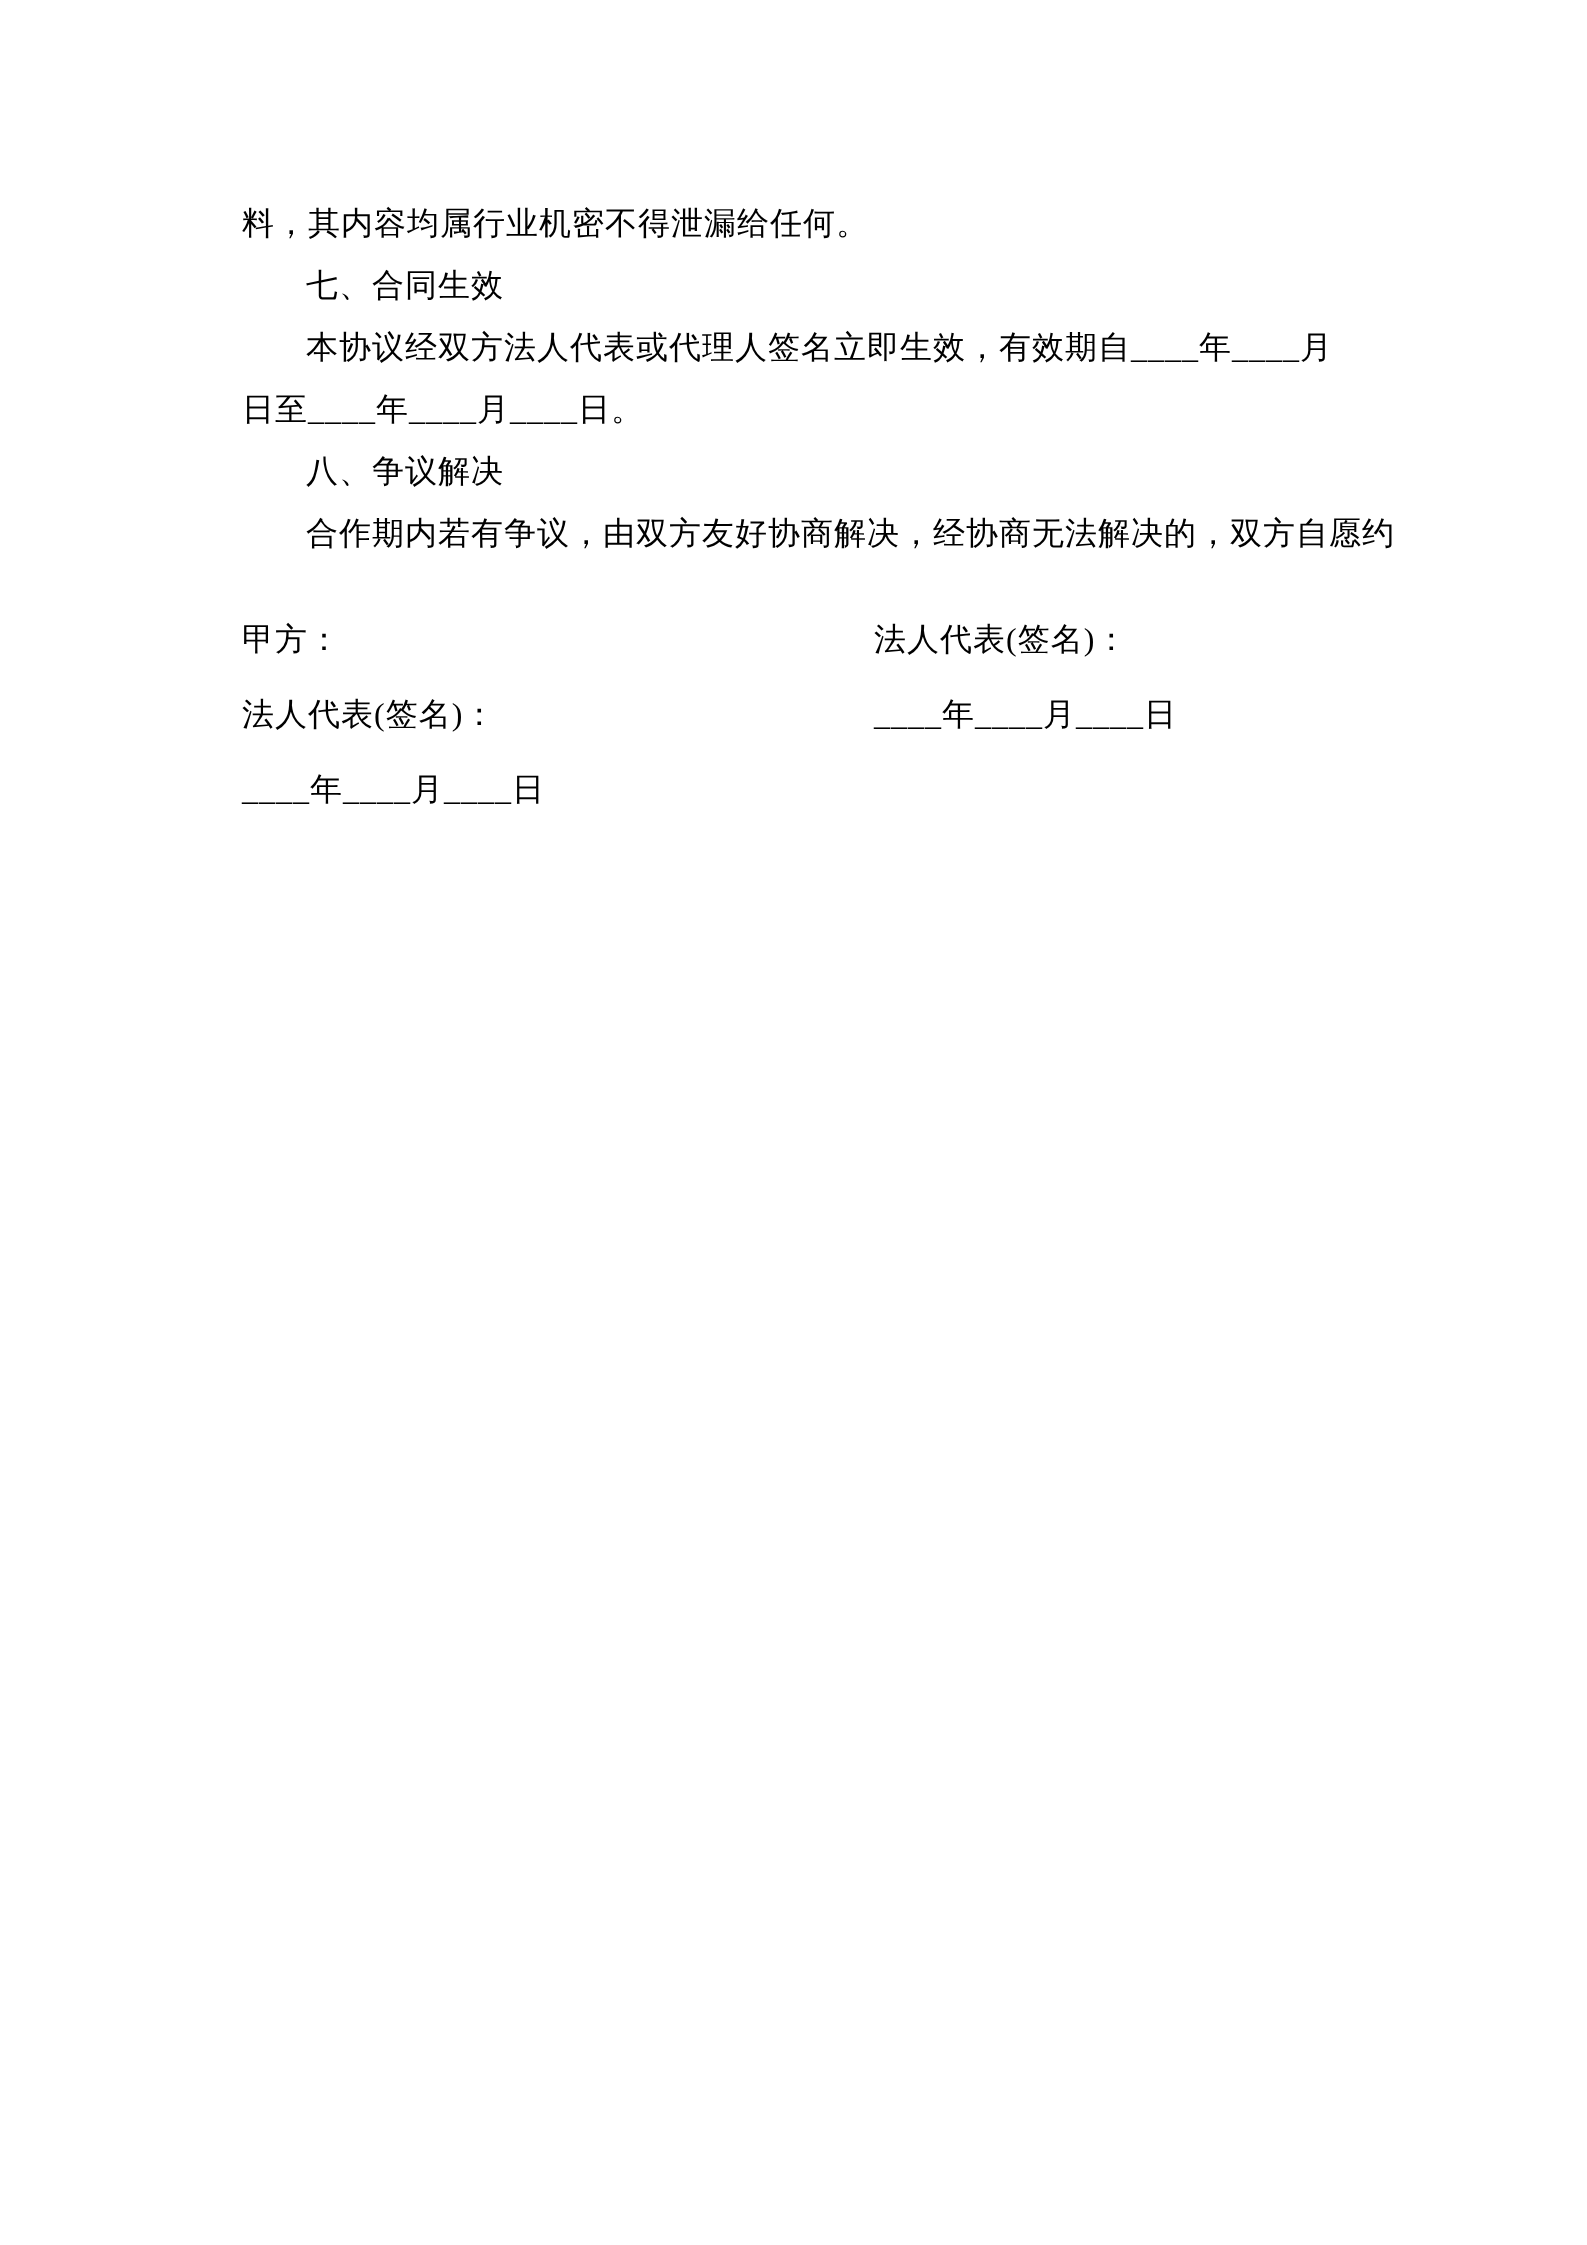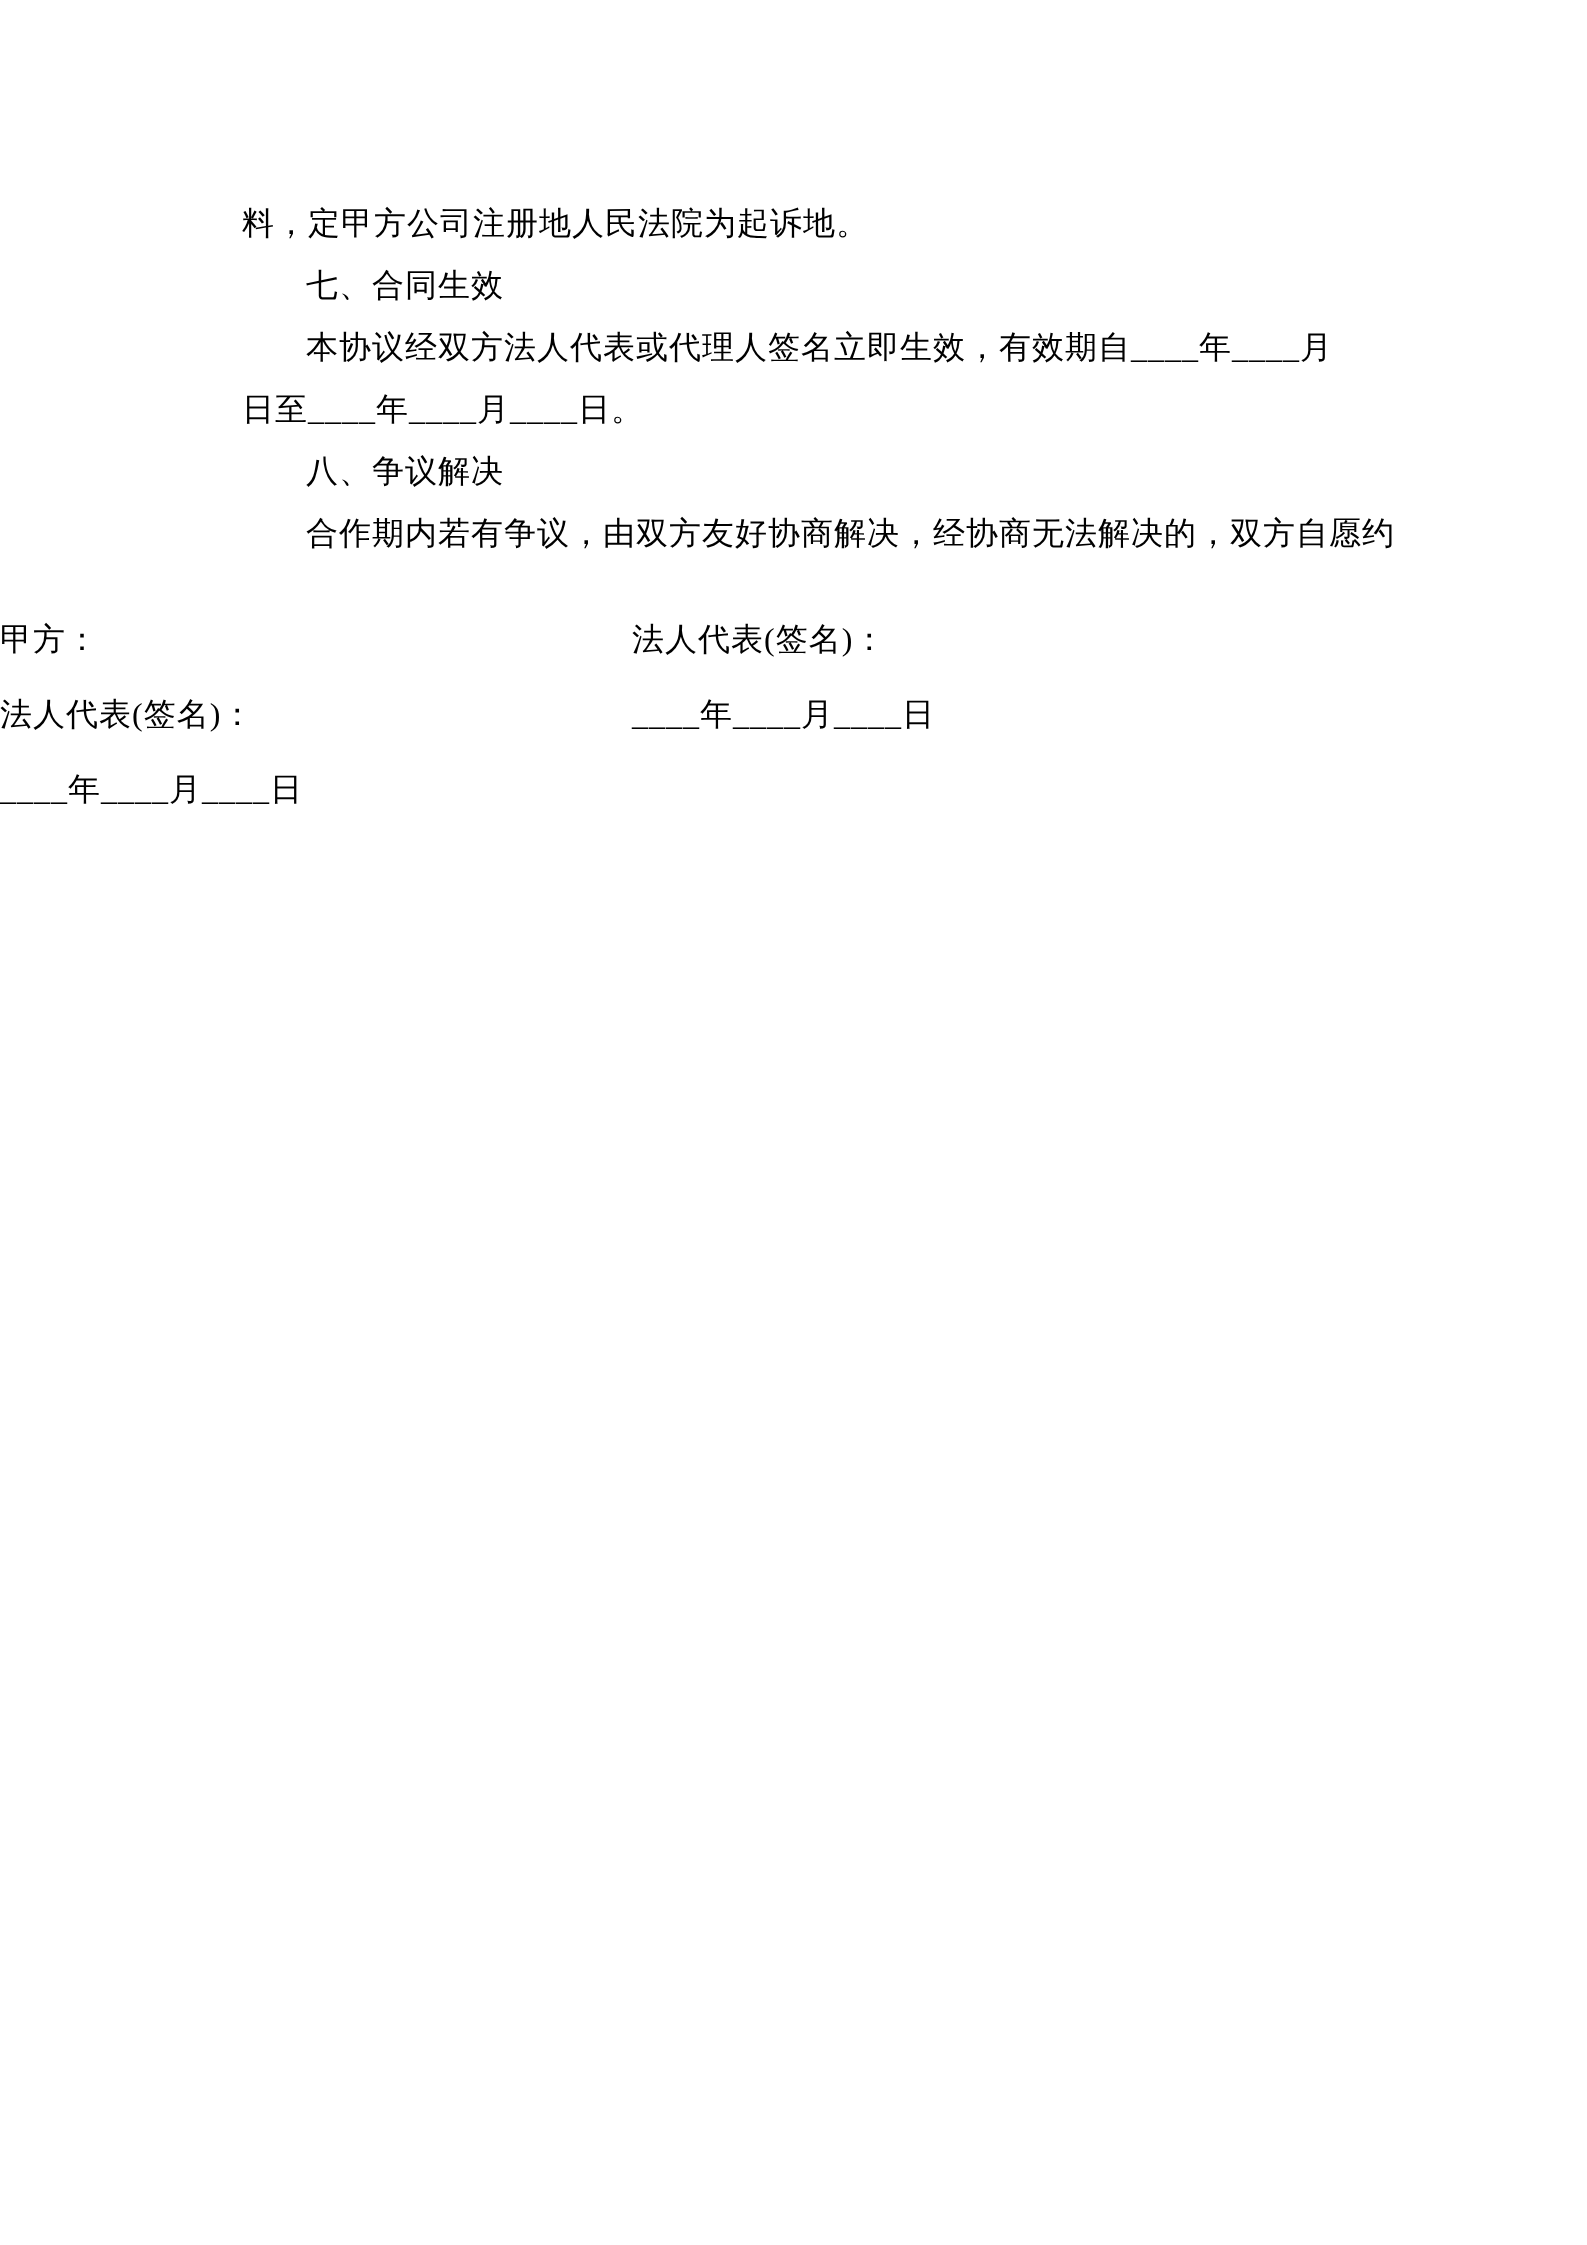--- a/index.html
+++ b/index.html
@@ -26,20 +26,21 @@
     white-space: pre;
     letter-spacing: 1px;
   }
   .line.indent {
     padding-left: 64px;
   }
   .signature {
     display: flex;
     flex-direction: row;
     margin-top: 38px;
+    padding-left: 242px;
   }
   .sig-col {
     display: block;
   }
   .sig-col.left {
     width: 632px;
     flex: 0 0 632px;
   }
   .sig-col.right {
     flex: 1 1 auto;
@@ -50,21 +51,21 @@
     white-space: pre;
     letter-spacing: 1px;
   }
 </style>
 </head>
 <body>
 
 <div class="page">
 
   <div class="body-text" id="body-lines">
-      <div class="line">料，定甲方公司注册地人民法院为起诉地。</div>
+      <div class="line">料，其内容均属行业机密不得泄漏给任何。</div>
       <div class="line indent">七、合同生效</div>
       <div class="line indent">本协议经双方法人代表或代理人签名立即生效，有效期自____年____月</div>
       <div class="line">日至____年____月____日。</div>
       <div class="line indent">八、争议解决</div>
       <div class="line indent">合作期内若有争议，由双方友好协商解决，经协商无法解决的，双方自愿约</div>
     </div>
 
   <div class="signature">
 
     <div class="sig-col left">

